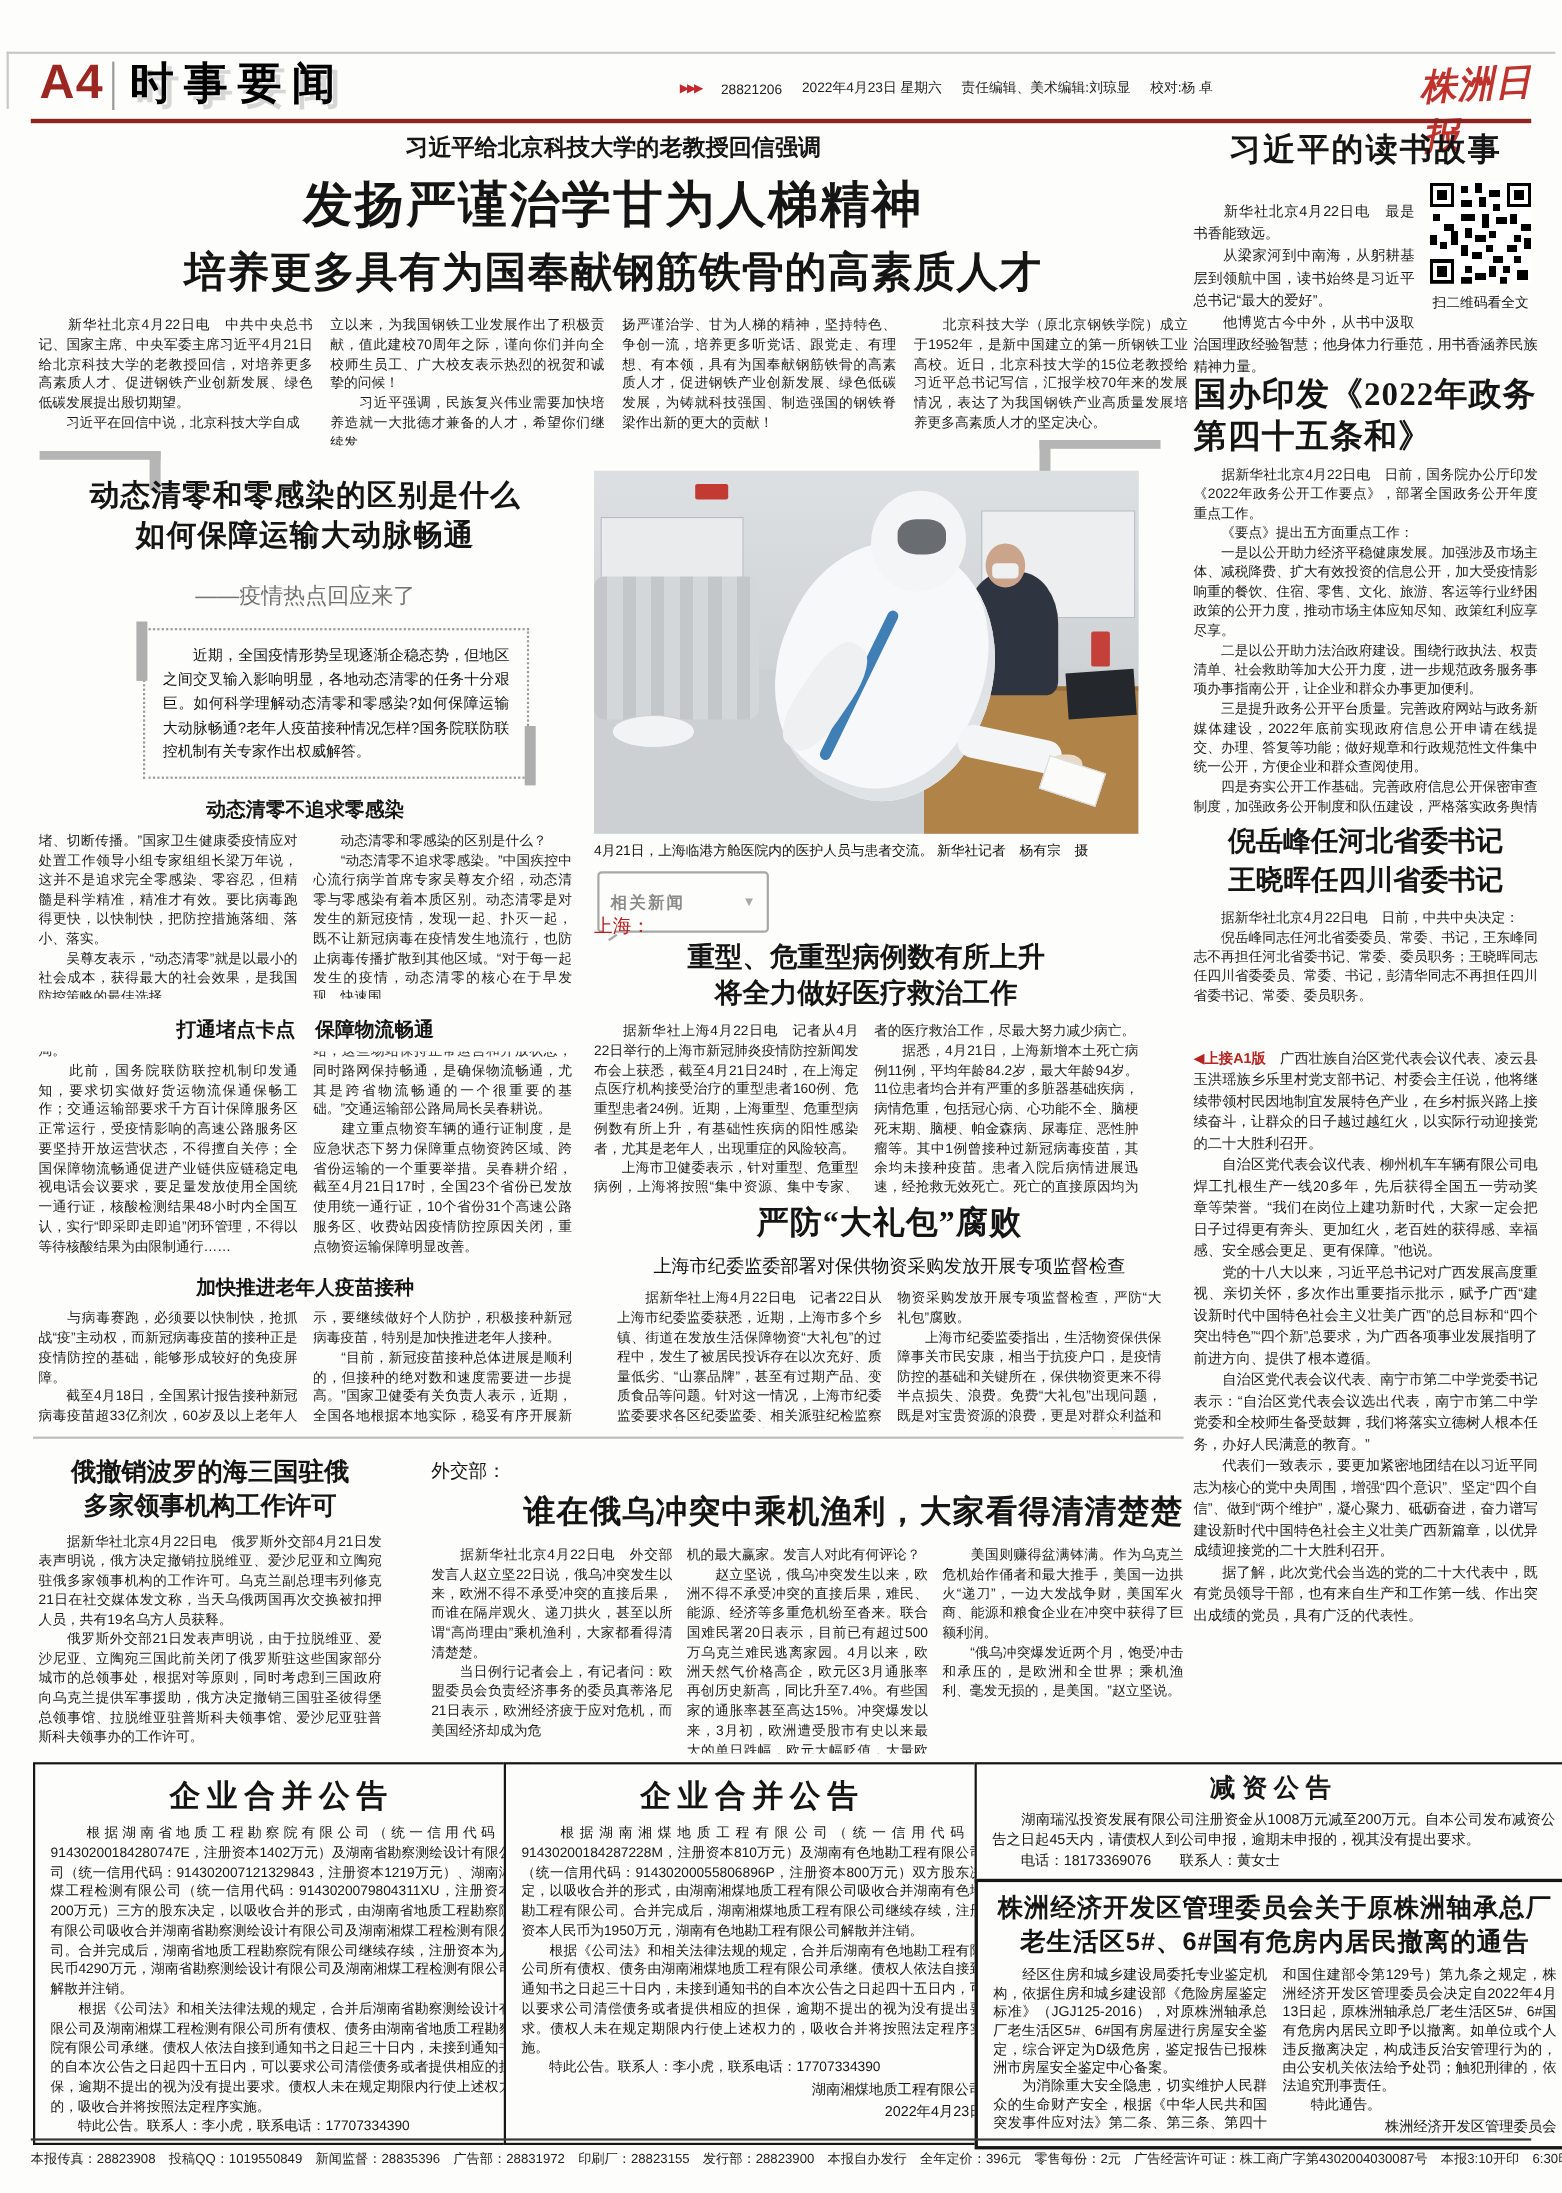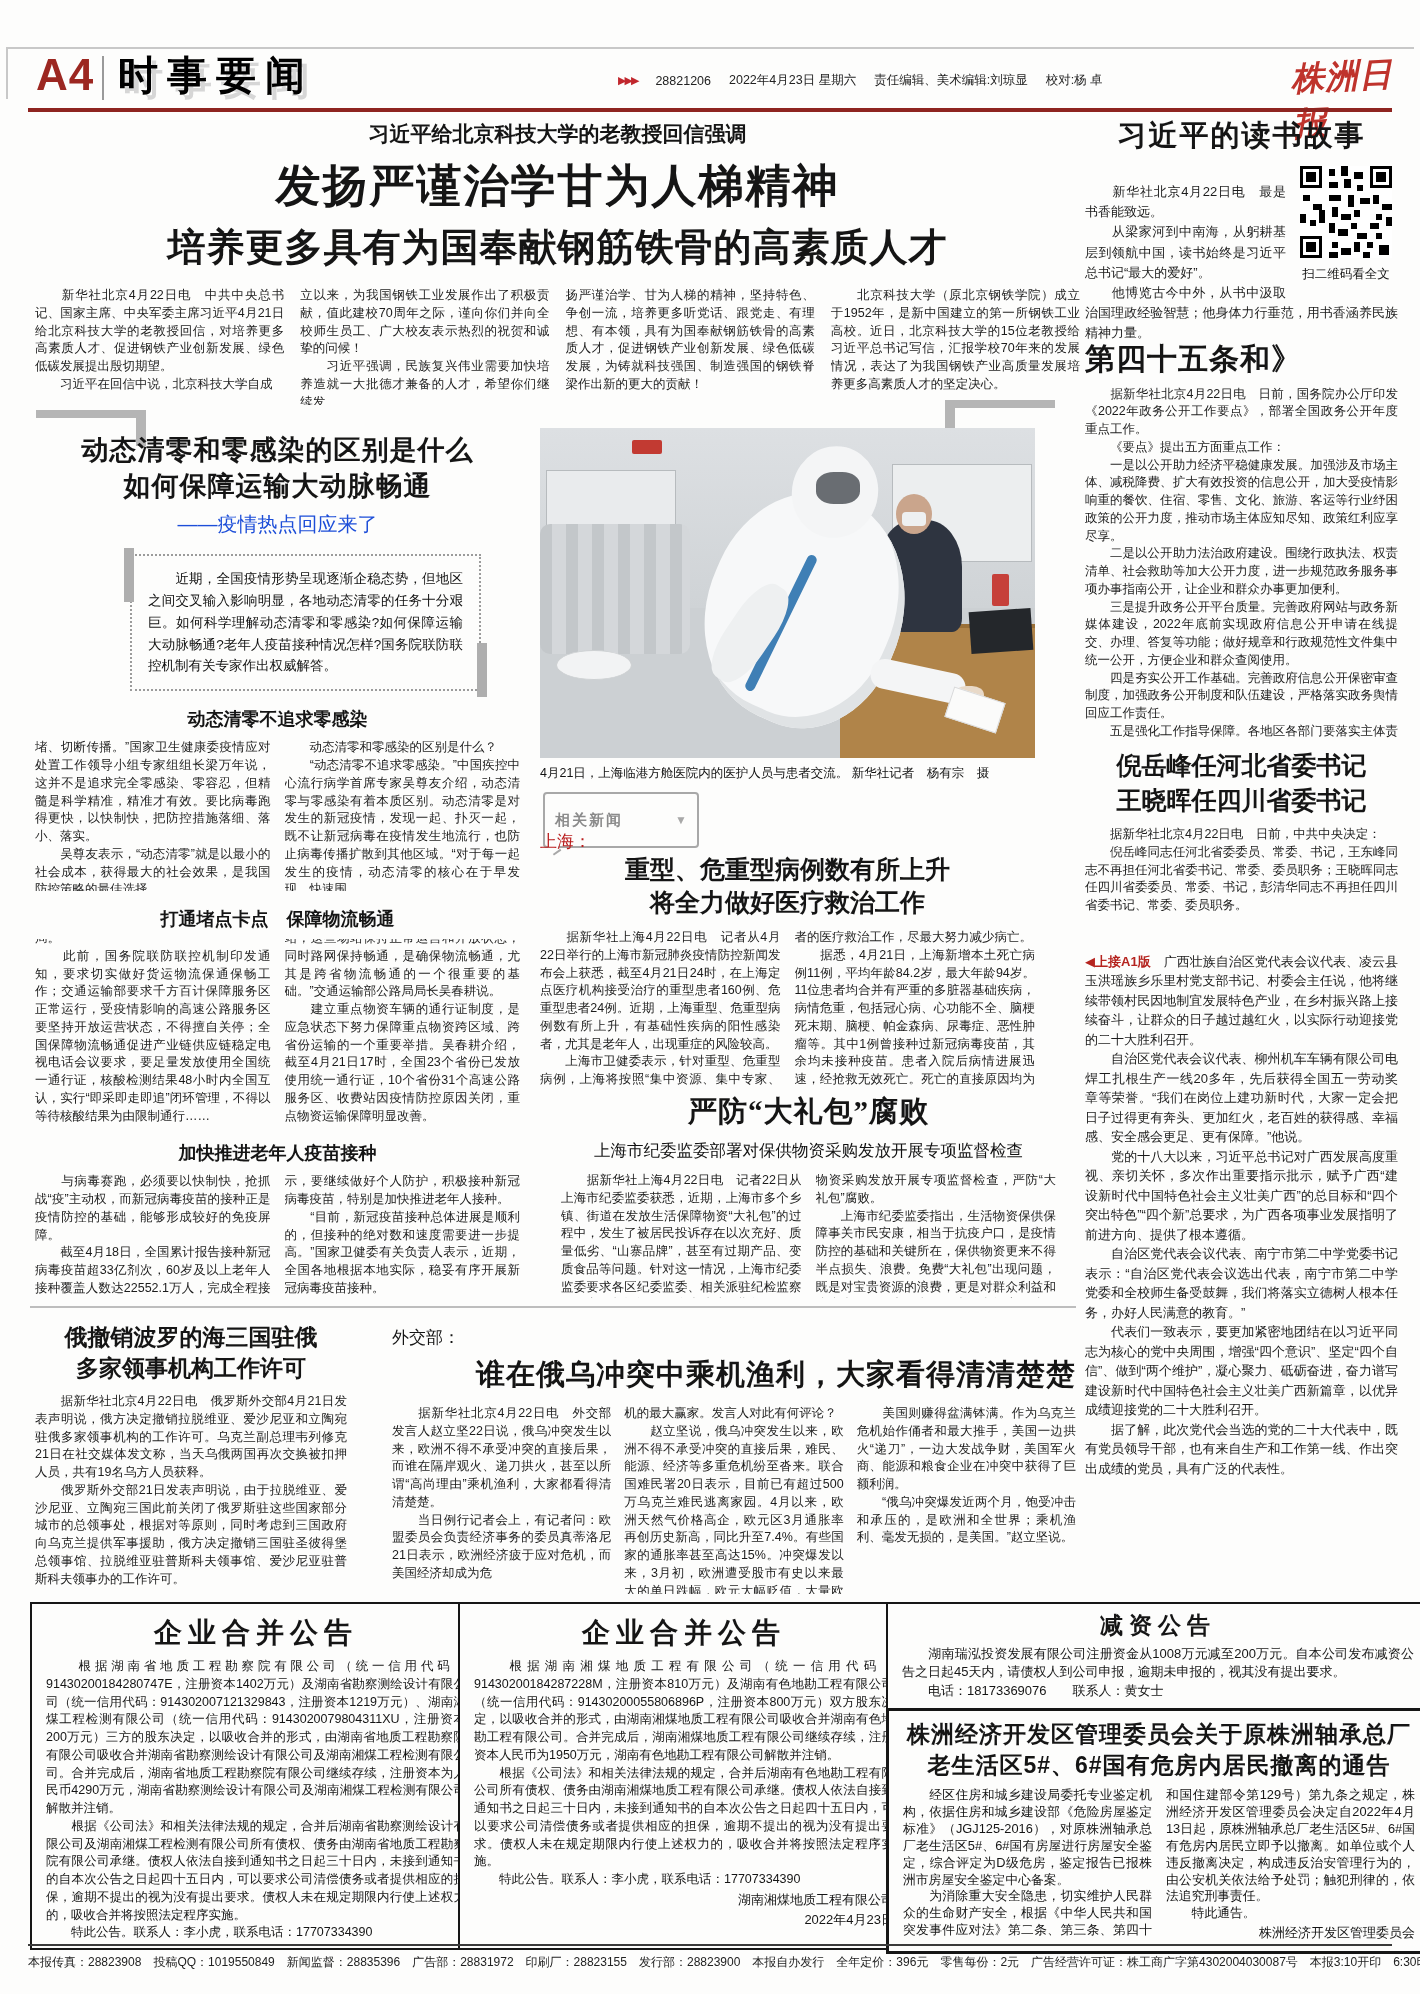--- a/index.html
+++ b/index.html
@@ -29,21 +29,21 @@
   #lead{left:35px;top:120px;width:1045px;height:270px;}
   #lead .kicker{font-size:21px;font-weight:700;}
   #lead .h1{font-size:45px;font-weight:900;letter-spacing:2px;margin-top:8px;}
   #lead .h2{font-size:38px;font-weight:900;letter-spacing:1px;margin-top:6px;}
   #lead .body{margin-top:14px;display:flex;gap:16px;height:118px;overflow:hidden;}
   
   .bracket-h{background:#b5b5b5;height:8px;position:absolute;}
   .bracket-v{background:#b5b5b5;width:10px;height:36px;position:absolute;}
   #feature{left:35px;top:398px;width:485px;height:896px;overflow:hidden;}
   #feature .h{font-size:27px;font-weight:900;letter-spacing:1px;}
-  #feature .dek{font-size:20px;color:#1d4ed8;margin-top:7px;font-weight:400;}
+  #feature .dek{font-size:20px;color:#737373;margin-top:24px;font-weight:400;}
   #feature .intro{position:relative;margin:16px 0 0 95px;width:315px;border:2px dotted #9b9b9b;
                   padding:12px 16px;font-size:13.5px;line-height:1.62;text-align:justify;color:#111;}
   #feature .intro::before{content:"";position:absolute;left:-8px;top:-8px;width:10px;height:54px;background:#aeaeae;}
   #feature .intro::after{content:"";position:absolute;right:-8px;bottom:-8px;width:10px;height:54px;background:#aeaeae;}
   #feature .sec-head{font-family:"Liberation Serif","DejaVu Serif",serif;font-size:18px;font-weight:700;
                      text-align:center;margin:16px 0 8px;}
   #feature .s1{height:152px;} #feature .s2{height:186px;align-items:flex-end;} #feature .s3{height:150px;}
   
   #photo{left:540px;top:428px;width:495px;height:330px;background:#ccd0d3;overflow:hidden;}
   #photo div{position:absolute;}
@@ -301,20 +301,21 @@
     </div>
     <div class="bodytext" style="font-size:13px;line-height:1.55;">
       <span>　　新华社北京4月22日电　最是书香能致远。</span>
       <span>　　从梁家河到中南海，从躬耕基层到领航中国，读书始终是习近平总书记“最大的爱好”。</span>
       <span>　　他博览古今中外，从书中汲取治国理政经验智慧；他身体力行垂范，用书香涵养民族精神力量。</span>
     </div>
   </div>
 </div>
 
 <div class="abs rail serif" id="gov">
+  <div class="t">国办印发《2022年政务</div>
   <div class="t">第四十五条和》</div>
   <div class="bodytext" style="margin-top:8px;font-family:'Liberation Sans','DejaVu Sans',sans-serif;">　　据新华社北京4月22日电　日前，国务院办公厅印发《2022年政务公开工作要点》，部署全国政务公开年度重点工作。
 　　《要点》提出五方面重点工作：
 　　一是以公开助力经济平稳健康发展。加强涉及市场主体、减税降费、扩大有效投资的信息公开，加大受疫情影响重的餐饮、住宿、零售、文化、旅游、客运等行业纾困政策的公开力度，推动市场主体应知尽知、政策红利应享尽享。
 　　二是以公开助力法治政府建设。围绕行政执法、权责清单、社会救助等加大公开力度，进一步规范政务服务事项办事指南公开，让企业和群众办事更加便利。
 　　三是提升政务公开平台质量。完善政府网站与政务新媒体建设，2022年底前实现政府信息公开申请在线提交、办理、答复等功能；做好规章和行政规范性文件集中统一公开，方便企业和群众查阅使用。
 　　四是夯实公开工作基础。完善政府信息公开保密审查制度，加强政务公开制度和队伍建设，严格落实政务舆情回应工作责任。
 　　五是强化工作指导保障。各地区各部门要落实主体责任，国务院办公厅将适时开展第三方评估。</div>
 </div>
 

